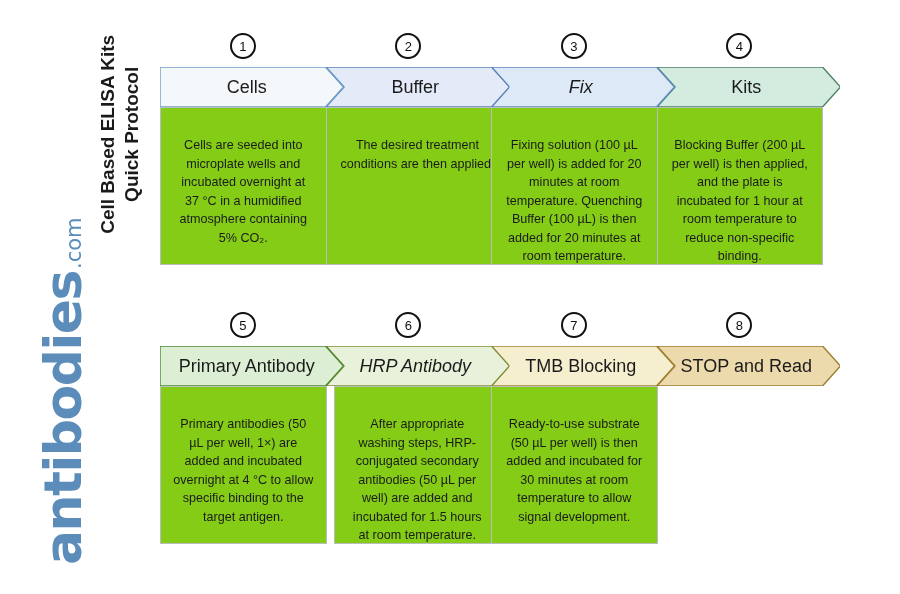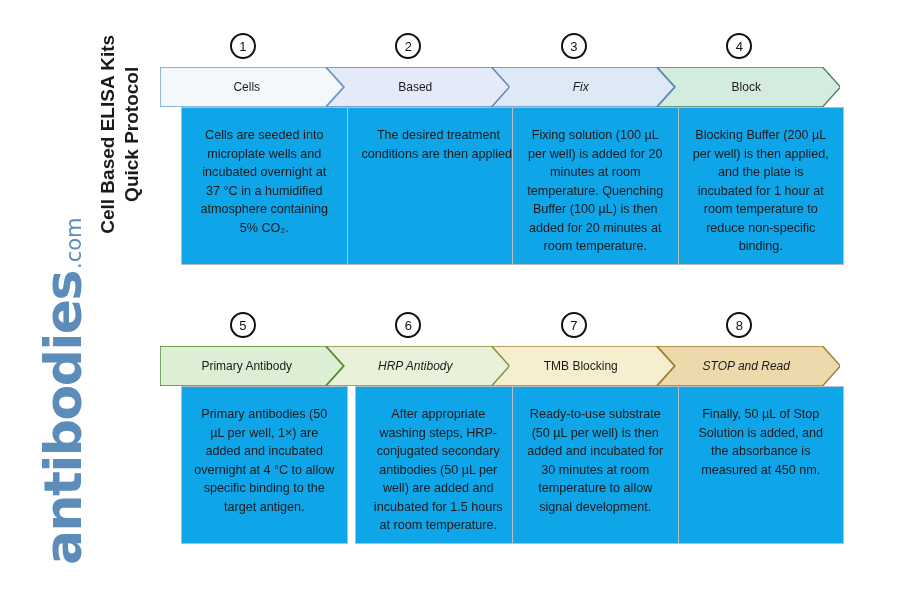--- a/index.html
+++ b/index.html
@@ -120,44 +120,43 @@
   }
   .chev-svg {
     position: absolute;
     left: 0; top: 0;
     width: 100%;
     height: 100%;
   }
   .chev-label {
     position: relative;
     z-index: 2;
-    font-size: 12px;
+    font-size: 18px;
     color: #1b1b1b;
     text-align: center;
     padding: 0 14px;
     white-space: nowrap;
   }
 
   .cards {
     position: relative;
     height: 160px;
     margin-top: 0px;
   }
   .card {
     position: absolute;
     top: 0;
     height: 158px;
     box-sizing: border-box;
     border: 1px solid #b9bdc2;
-    background: #0ea5e9;
+    background: #84cc16;
     display: flex;
     align-items: flex-start;
     justify-content: center;
-    padding: 18px 12px 10px 12px;
-    margin-left: 21px;
+    padding: 28px 12px 10px 12px;
   }
   .card-text {
     font-size: 12.6px;
     line-height: 1.47;
     color: #1b1b1b;
     text-align: center;
   }
 </style>
 </head>
 <body>
@@ -185,33 +184,33 @@
       <div class="chev" style="left: 0px; width: 183.5px; z-index: 10;">
         <svg class="chev-svg" viewBox="0 0 183.5 40" preserveAspectRatio="none">
           <polygon points="0,0 165.5,0 183.5,20 165.5,40 0,40 0,20" fill="#f4f8fb" stroke="#6f9fc9" stroke-width="1.4"></polygon>
         </svg>
         <span class="chev-label" style="margin-left: 0px; margin-right: 10px;">Cells</span>
       </div>
       <div class="chev" style="left: 165.5px; width: 183.5px; z-index: 9;">
         <svg class="chev-svg" viewBox="0 0 183.5 40" preserveAspectRatio="none">
           <polygon points="0,0 165.5,0 183.5,20 165.5,40 0,40 18,20" fill="#e5eaf8" stroke="#5b82b8" stroke-width="1.4"></polygon>
         </svg>
-        <span class="chev-label" style="margin-left: 6px; margin-right: 10px;">Based</span>
+        <span class="chev-label" style="margin-left: 6px; margin-right: 10px;">Buffer</span>
       </div>
       <div class="chev" style="left: 331px; width: 183.5px; z-index: 8;">
         <svg class="chev-svg" viewBox="0 0 183.5 40" preserveAspectRatio="none">
           <polygon points="0,0 165.5,0 183.5,20 165.5,40 0,40 18,20" fill="#dde9f6" stroke="#5b8cc0" stroke-width="1.4"></polygon>
         </svg>
         <span class="chev-label" style="margin-left: 6px; margin-right: 10px; font-style: italic;">Fix</span>
       </div>
       <div class="chev" style="left: 496.5px; width: 183.5px; z-index: 7;">
         <svg class="chev-svg" viewBox="0 0 183.5 40" preserveAspectRatio="none">
           <polygon points="0,0 165.5,0 183.5,20 165.5,40 0,40 18,20" fill="#d3ecdf" stroke="#4d7f63" stroke-width="1.4"></polygon>
         </svg>
-        <span class="chev-label" style="margin-left: 6px; margin-right: 10px;">Block</span>
+        <span class="chev-label" style="margin-left: 6px; margin-right: 10px;">Kits</span>
       </div>
     </div>
   <div class="cards">
       <div class="card" style="left: 0px; width: 166.5px;">
         <div class="card-text">Cells are seeded into microplate wells and incubated overnight at 37 °C in a humidified atmosphere containing 5% CO₂.</div>
       </div>
       <div class="card" style="left: 165.5px; width: 184px;">
         <div class="card-text">The desired treatment conditions are then applied.</div>
       </div>
       <div class="card" style="left: 331px; width: 166.5px;">
@@ -246,30 +245,27 @@
       <div class="chev" style="left: 331px; width: 183.5px; z-index: 8;">
         <svg class="chev-svg" viewBox="0 0 183.5 40" preserveAspectRatio="none">
           <polygon points="0,0 165.5,0 183.5,20 165.5,40 0,40 18,20" fill="#f5efd0" stroke="#a08233" stroke-width="1.4"></polygon>
         </svg>
         <span class="chev-label" style="margin-left: 6px; margin-right: 10px;">TMB Blocking</span>
       </div>
       <div class="chev" style="left: 496.5px; width: 183.5px; z-index: 7;">
         <svg class="chev-svg" viewBox="0 0 183.5 40" preserveAspectRatio="none">
           <polygon points="0,0 165.5,0 183.5,20 165.5,40 0,40 18,20" fill="#ecd9ac" stroke="#9a7b2f" stroke-width="1.4"></polygon>
         </svg>
-        <span class="chev-label" style="margin-left: 6px; margin-right: 10px; font-style: italic;">STOP and Read</span>
+        <span class="chev-label" style="margin-left: 6px; margin-right: 10px;">STOP and Read</span>
       </div>
     </div>
   <div class="cards">
       <div class="card" style="left: 0px; width: 166.5px; justify-content: flex-end;">
         <div class="card-text">Primary antibodies (50 µL per well, 1×) are added and incubated overnight at 4 °C to allow specific binding to the target antigen.</div>
       </div>
       <div class="card" style="left: 174px; width: 166.5px;">
         <div class="card-text">After appropriate washing steps, HRP-conjugated secondary antibodies (50 µL per well) are added and incubated for 1.5 hours at room temperature.</div>
       </div>
       <div class="card" style="left: 331px; width: 166.5px;">
         <div class="card-text">Ready-to-use substrate (50 µL per well) is then added and incubated for 30 minutes at room temperature to allow signal development.</div>
       </div>
-      <div class="card" style="left: 496.5px; width: 166.5px;">
-        <div class="card-text">Finally, 50 µL of Stop Solution is added, and the absorbance is measured at 450 nm.</div>
-      </div>
     </div>
 </div>
 
 </body></html>

